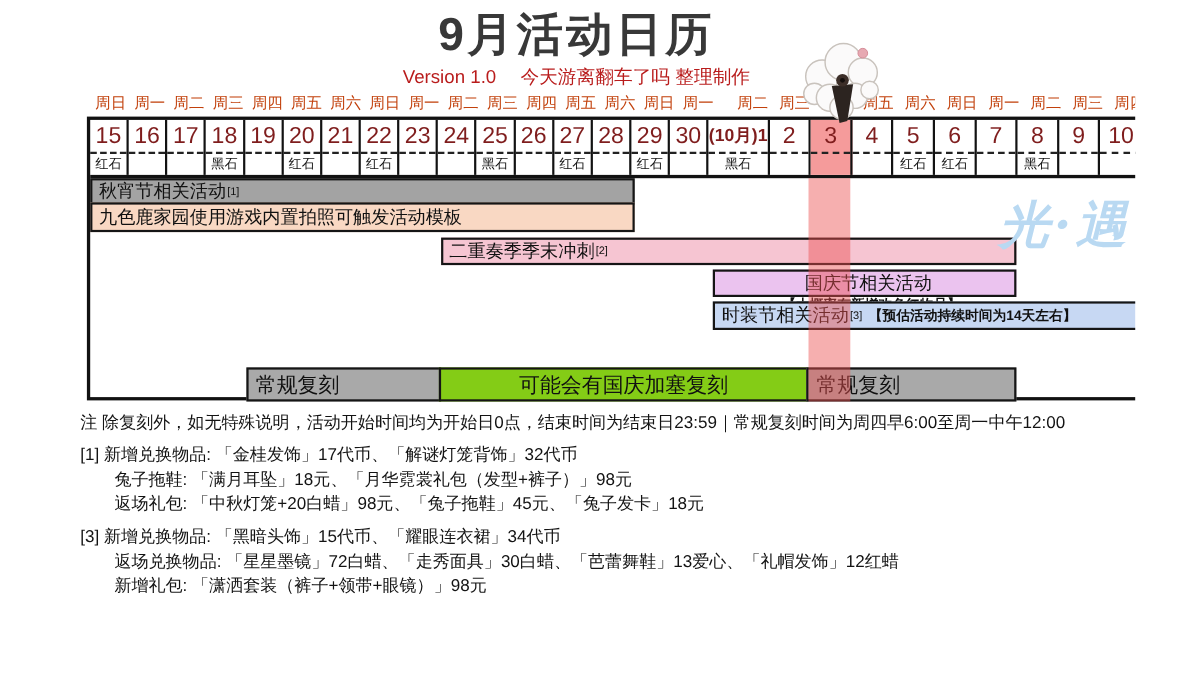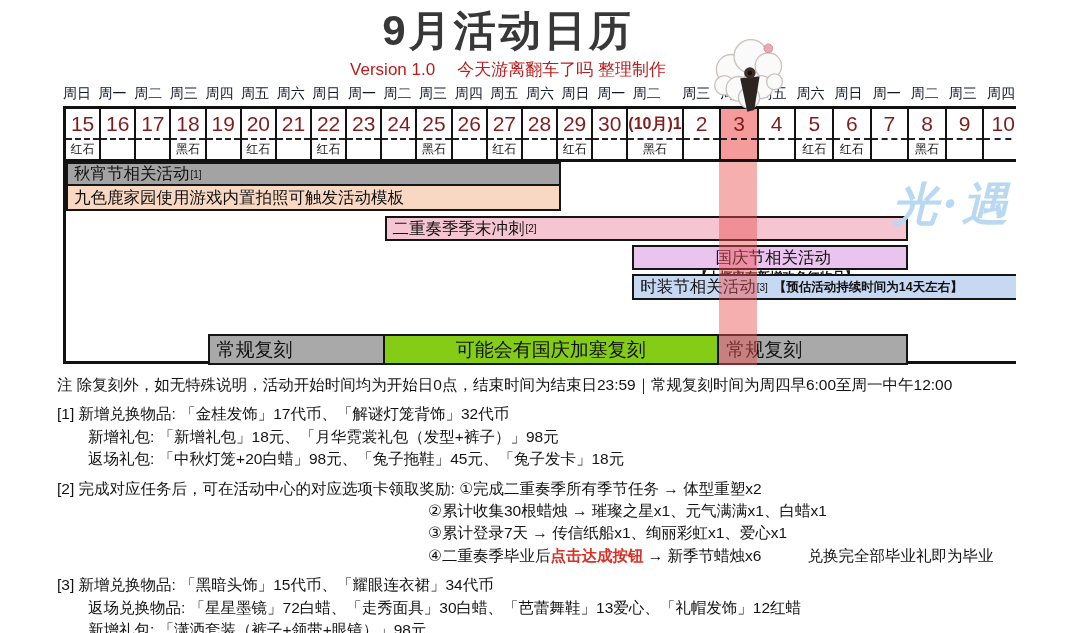--- a/index.html
+++ b/index.html
@@ -1,29 +1,29 @@
 <!DOCTYPE html>
 <html><head>
 <meta charset="utf-8">
 <style>
   html,body{margin:0;padding:0;background:#fff;}
   .page{position:relative;width:1016px;height:633px;background:#fff;overflow:hidden;
-        font-family:"Liberation Sans","DejaVu Sans",sans-serif;color:#222;
+        font-family:"Liberation Sans","DejaVu Sans",sans-serif;color:#222;margin-left:16px;
         --cols: repeat(16, 36fr) 50fr repeat(9, 38.5fr);}
 
   
   .hdr{position:absolute;top:8px;left:0;width:100%;text-align:center;}
   .title{font-size:42px;font-weight:800;color:#383838;letter-spacing:3px;line-height:1.1;}
   .subtitle{margin-top:4px;font-size:17px;color:#b91c1c;}
   .subtitle .ver{margin-right:22px;}
 
   
   .cal{position:absolute;left:63px;top:85px;width:962px;}
   .wdrow{display:grid;grid-template-columns:var(--cols);margin-bottom:3px;}
-  .wd{text-align:left;font-size:14px;color:#0f172a;white-space:nowrap;}
+  .wd{text-align:right;font-size:14px;color:#c2410c;white-space:nowrap;}
   .frame{border:3px solid #121212;position:relative;background:#fff;height:258px;box-sizing:border-box;}
   .daterow{display:grid;grid-template-columns:var(--cols);border-bottom:3px solid #121212;}
   .dcell{border-right:2px solid #121212;text-align:center;}
   .dcell:last-child{border-right:none;}
   .dcell .num{font-size:21px;font-weight:500;color:#7f1d1d;padding:3px 0 2px;line-height:24px;white-space:nowrap;}
   .dcell.small .num{font-size:16px;font-weight:700;line-height:24px;}
   .dcell .stone{border-top:2px dashed #222;font-size:12px;height:19px;line-height:18px;color:#111;text-align:center;}
   .dcell.hl{background:#f59b9b;}
 
   .gantt{position:relative;display:grid;grid-template-columns:var(--cols);
@@ -313,30 +313,24 @@
       </div>
     </div>
   </div>
 
   <div class="notes">
     <div>注 除复刻外，如无特殊说明，活动开始时间均为开始日0点，结束时间为结束日23:59｜常规复刻时间为周四早6:00至周一中午12:00</div>
 
     <div class="fn">
 
     <div>[1] 新增兑换物品: 「金桂发饰」17代币、「解谜灯笼背饰」32代币</div>
-        <div>新增礼包: 「新增礼包」18元、「月华霓裳礼包（发型+裤子）」98元</div>
+        <div>兔子拖鞋: 「满月耳坠」18元、「月华霓裳礼包（发型+裤子）」98元</div>
         <div>返场礼包: 「中秋灯笼+20白蜡」98元、「兔子拖鞋」45元、「兔子发卡」18元</div>
       </div>
 
-    <div class="fn fn2">
-      <div>[2] 完成对应任务后，可在活动中心的对应选项卡领取奖励: ①完成二重奏季所有季节任务 → 体型重塑x2</div>
-      <div>②累计收集30根蜡烛 → 璀璨之星x1、元气满满x1、白蜡x1</div>
-      <div>③累计登录7天 → 传信纸船x1、绚丽彩虹x1、爱心x1</div>
-      <div><span>④二重奏季毕业后</span><span class="red">点击达成按钮</span><span> → 新季节蜡烛x6</span><span class="tail">兑换完全部毕业礼即为毕业</span></div>
-    </div>
 
     <div class="fn">
 
     <div>[3] 新增兑换物品: 「黑暗头饰」15代币、「耀眼连衣裙」34代币</div>
         <div>返场兑换物品: 「星星墨镜」72白蜡、「走秀面具」30白蜡、「芭蕾舞鞋」13爱心、「礼帽发饰」12红蜡</div>
         <div>新增礼包: 「潇洒套装（裤子+领带+眼镜）」98元</div>
       </div>
   </div>
 
 </div>

